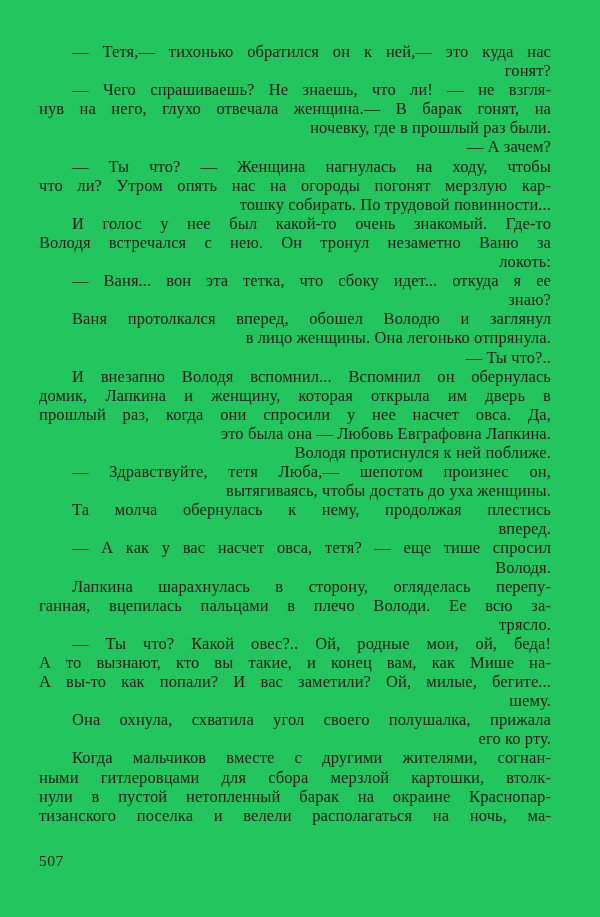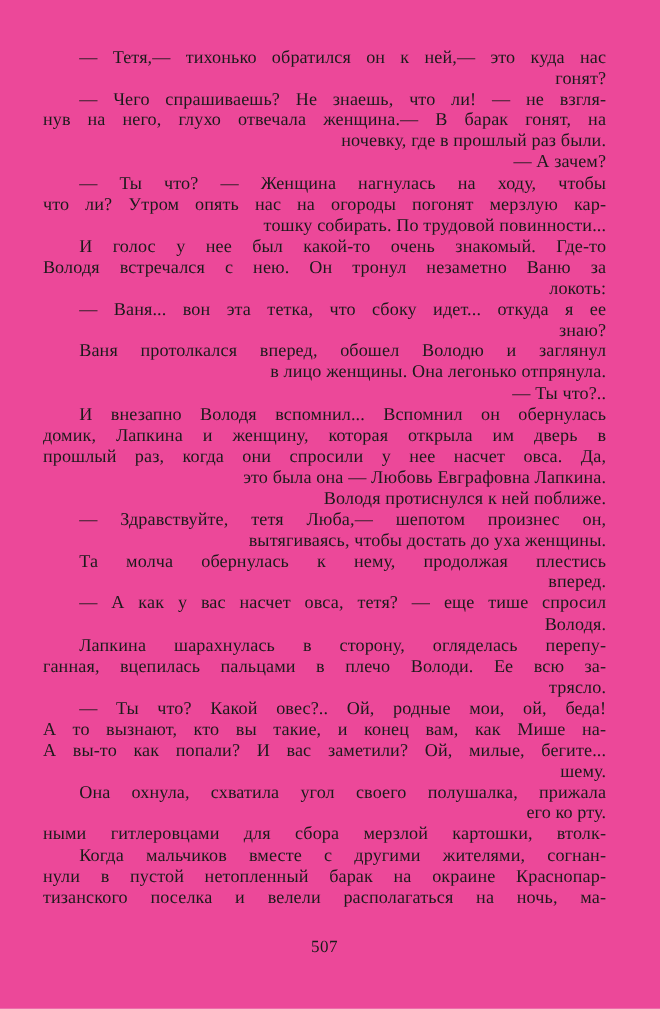--- a/index.html
+++ b/index.html
@@ -9,21 +9,21 @@
   body {
     width: 600px;
     height: 917px;
     background: #f6f6f4;
     overflow: hidden;
   }
   .scan-page {
     position: relative;
     width: 600px;
     height: 917px;
-    background: #ec4899;
+    background: #22c55e;
     font-family: "Liberation Serif", "DejaVu Serif", serif;
     color: #1b1b1b;
   }
   .text-block {
     position: absolute;
     left: 39px;
     top: 42px;
     width: 512px;
   }
   .line {
@@ -42,21 +42,20 @@
     overflow: hidden;
   }
   .line.indent {
     text-indent: 33px;
   }
   .page-number {
     position: absolute;
     left: 39px;
     top: 851px;
     width: 512px;
-    text-align: center;
     font-size: 15.5px;
     line-height: 19px;
     letter-spacing: 0.5px;
     color: #1b1b1b;
   }
 </style>
 </head>
 <body>
 
 <div class="scan-page">
@@ -92,19 +91,19 @@
       <div class="line">Володя.</div>
       <div class="line just indent">Лапкина шарахнулась в сторону, огляделась перепу-</div>
       <div class="line just">ганная, вцепилась пальцами в плечо Володи. Ее всю за-</div>
       <div class="line">трясло.</div>
       <div class="line just indent">— Ты что? Какой овес?.. Ой, родные мои, ой, беда!</div>
       <div class="line just">А то вызнают, кто вы такие, и конец вам, как Мише на-</div>
       <div class="line just">А вы-то как попали? И вас заметили? Ой, милые, бегите...</div>
       <div class="line">шему.</div>
       <div class="line just indent">Она охнула, схватила угол своего полушалка, прижала</div>
       <div class="line">его ко рту.</div>
+      <div class="line just indent">Когда мальчиков вместе с другими жителями, согнан-</div>
       <div class="line just">ными гитлеровцами для сбора мерзлой картошки, втолк-</div>
-      <div class="line just indent">Когда мальчиков вместе с другими жителями, согнан-</div>
       <div class="line just">нули в пустой нетопленный барак на окраине Краснопар-</div>
       <div class="line just">тизанского поселка и велели располагаться на ночь, ма-</div>
     </div>
   <div class="page-number">507</div>
 </div>
 
 </body></html>

